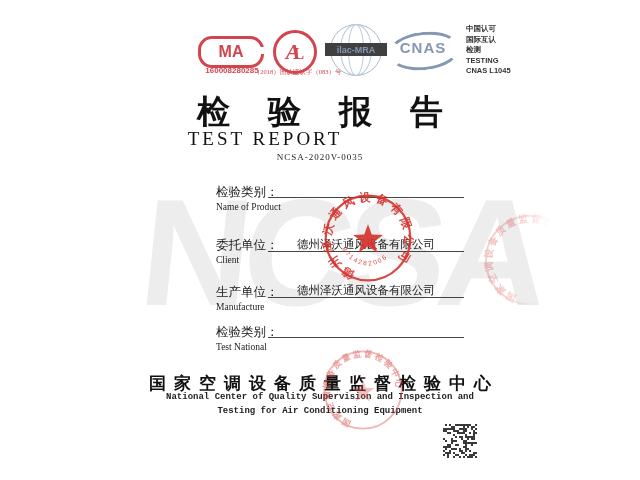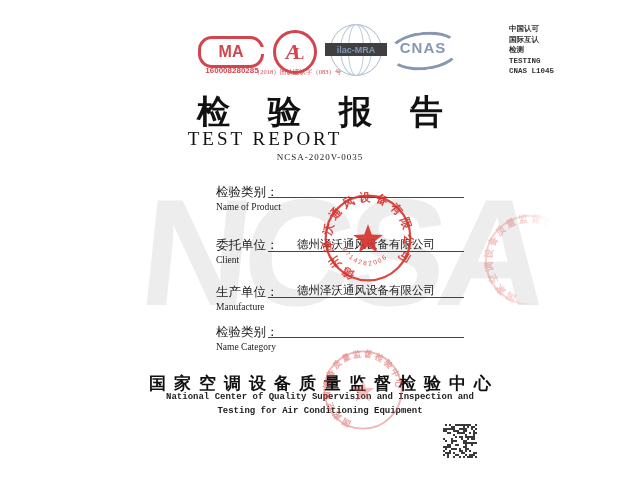--- a/index.html
+++ b/index.html
@@ -30,22 +30,22 @@
   .ilac .mer1{left:9px;width:30px;}
   .ilac .mer2{left:17px;width:14px;}
   .ilac .band{position:absolute;left:-6px;top:18px;width:62px;height:13px;background:#404040;
         display:flex;align-items:center;justify-content:center;
         font-family:"Liberation Sans",sans-serif;font-weight:700;font-size:9px;color:#8597b2;}
   .cnas{position:absolute;left:388px;top:32px;width:72px;height:34px;}
   .cnas .swoosh{position:absolute;left:0;top:0;width:66px;height:32px;border:3px solid #8597b2;
         border-radius:50%;border-left-color:transparent;border-right-color:transparent;transform:rotate(-6deg);}
   .cnas .word{position:absolute;left:2px;top:7px;width:66px;text-align:center;
         font-family:"Liberation Sans",sans-serif;font-weight:700;font-size:15px;color:#8597b2;letter-spacing:1px;}
-  .accred{position:absolute;left:466px;top:24px;font-family:Liberation Mono, monospace;
-        font-weight:700;font-size:7.5px;line-height:10.5px;color:#333;margin-left:43px;}
+  .accred{position:absolute;left:466px;top:24px;font-family:Liberation Sans, sans-serif;
+        font-weight:700;font-size:7.5px;line-height:10.5px;color:#333;}
 
   
   .title-zh{position:absolute;left:0;top:90px;width:640px;text-align:center;
      font-family:"Liberation Sans",sans-serif;font-weight:700;font-size:33px;
      letter-spacing:38px;text-indent:38px;color:#111;z-index:2;}
   .title-en{position:absolute;left:0;top:128px;width:527px;text-align:center;
      font-family:"Liberation Serif",serif;font-size:19px;letter-spacing:3px;text-indent:3px;color:#111;z-index:2;}
   .report-no{position:absolute;left:0;top:152px;width:640px;text-align:center;
      font-family:"Liberation Serif",serif;font-size:9px;letter-spacing:1px;color:#222;z-index:2;}
 
@@ -138,21 +138,21 @@
 
   <div class="field" style="top:284px;">
     <div class="lz">生产单位：</div>
     <div class="le">Manufacture</div>
   </div>
   <div class="fval" style="top:283px;">德州泽沃通风设备有限公司</div>
   <div class="fline" style="top:297px;"></div>
 
   <div class="field" style="top:324px;">
     <div class="lz">检验类别：</div>
-    <div class="le">Name Category</div>
+    <div class="le">Test National</div>
   </div>
   <div class="fline" style="top:337px;"></div>
 
   <div class="center-zh">国家空调设备质量监督检验中心</div>
   <div class="center-en en1">National Center of Quality Supervision and Inspection and</div>
   <div class="center-en en2">Testing for Air Conditioning Equipment</div>
 
   <svg class="seal seal-company" viewBox="0 0 100 100">
     <defs>
       <path id="arcTop1" d="M 36.3,87.6 A 40,40 0 1,1 63.7,87.6" fill="none"></path>

